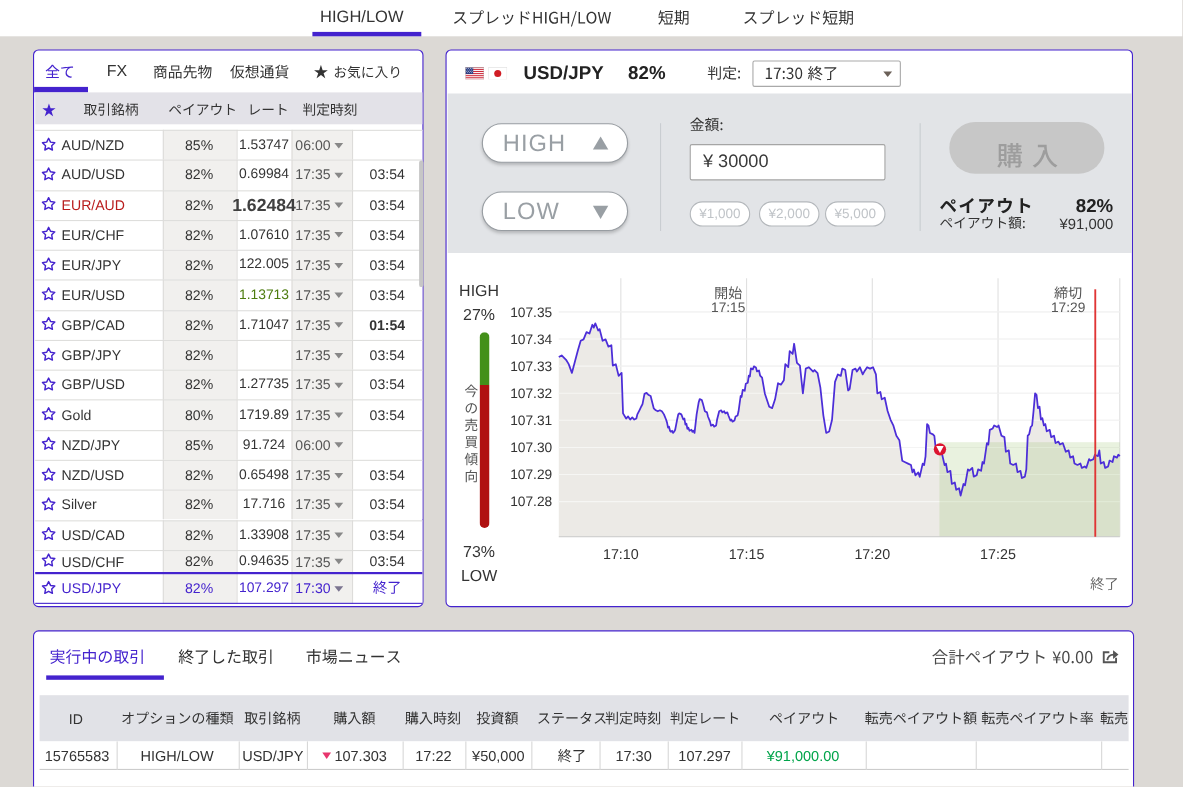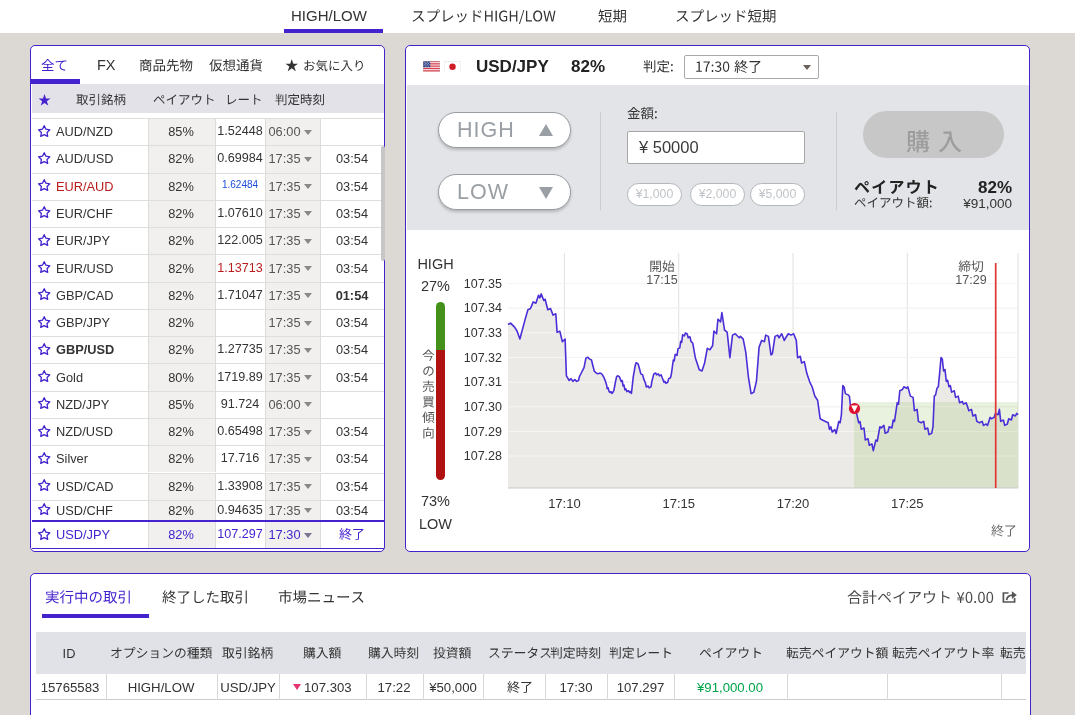--- a/index.html
+++ b/index.html
@@ -56,21 +56,21 @@
 <div style="position:absolute;left:31.5px;top:118.0px;width:352px;height:1px;background:#dededc"></div>
 <div style="position:absolute;left:148.0px;top:118.0px;width:1px;height:27.3px;background:#dddcda"></div>
 <div style="position:absolute;left:214.5px;top:118.0px;width:1px;height:27.3px;background:#dddcda"></div>
 <div style="position:absolute;left:265.0px;top:118.0px;width:1px;height:27.3px;background:#dddcda"></div>
 <div style="position:absolute;left:320.0px;top:118.0px;width:1px;height:27.3px;background:#dddcda"></div>
 <svg style="position:absolute;left:38px;top:124.6px;overflow:visible" width="13" height="14" viewBox="0 0 13 14">
     <path d="M6.20,0.70 L7.93,4.21 L11.81,4.78 L9.01,7.51 L9.67,11.37 L6.20,9.55 L2.73,11.37 L3.39,7.51 L0.59,4.78 L4.47,4.21 Z" fill="none" stroke="#4423ce" stroke-width="1.3" stroke-linejoin="round"></path>
   </svg>
 <div style="position:absolute;left:56.0px;top:124.1px;font-size:12.8px;color:#333;font-weight:normal;letter-spacing:0;white-space:nowrap;">AUD/NZD</div>
 <div style="position:absolute;left:181.0px;top:124.1px;transform:translateX(-50%);font-size:12.8px;color:#333;font-weight:normal;letter-spacing:0;white-space:nowrap;">85%</div>
-<div style="position:absolute;left:240.0px;top:124.1px;transform:translateX(-50%);font-size:12.6px;color:#333;font-weight:normal;letter-spacing:0;white-space:nowrap;">1.52448</div>
+<div style="position:absolute;left:240.0px;top:124.1px;transform:translateX(-50%);font-size:12.6px;color:#333;font-weight:normal;letter-spacing:0;white-space:nowrap;">1.53747</div>
 <div style="position:absolute;left:268.5px;top:124.1px;font-size:12.8px;color:#555;font-weight:normal;letter-spacing:0;white-space:nowrap;">06:00</div>
 <div style="position:absolute;left:303.5px;top:129.6px;width:0;height:0;border-left:4.2px solid transparent;border-right:4.2px solid transparent;border-top:5.5px solid #888"></div>
 <div style="position:absolute;left:31.5px;top:145.3px;width:352px;height:27.3px;background:#fff"></div>
 <div style="position:absolute;left:148px;top:145.3px;width:66.5px;height:27.3px;background:#f1f0ee"></div>
 <div style="position:absolute;left:265px;top:145.3px;width:55px;height:27.3px;background:#f1f0ee"></div>
 <div style="position:absolute;left:31.5px;top:145.3px;width:352px;height:1px;background:#dededc"></div>
 <div style="position:absolute;left:148.0px;top:145.3px;width:1px;height:27.3px;background:#dddcda"></div>
 <div style="position:absolute;left:214.5px;top:145.3px;width:1px;height:27.3px;background:#dddcda"></div>
 <div style="position:absolute;left:265.0px;top:145.3px;width:1px;height:27.3px;background:#dddcda"></div>
 <div style="position:absolute;left:320.0px;top:145.3px;width:1px;height:27.3px;background:#dddcda"></div>
@@ -89,21 +89,21 @@
 <div style="position:absolute;left:31.5px;top:172.5px;width:352px;height:1px;background:#dededc"></div>
 <div style="position:absolute;left:148.0px;top:172.5px;width:1px;height:27.3px;background:#dddcda"></div>
 <div style="position:absolute;left:214.5px;top:172.5px;width:1px;height:27.3px;background:#dddcda"></div>
 <div style="position:absolute;left:265.0px;top:172.5px;width:1px;height:27.3px;background:#dddcda"></div>
 <div style="position:absolute;left:320.0px;top:172.5px;width:1px;height:27.3px;background:#dddcda"></div>
 <svg style="position:absolute;left:38px;top:179.2px;overflow:visible" width="13" height="14" viewBox="0 0 13 14">
     <path d="M6.20,0.70 L7.93,4.21 L11.81,4.78 L9.01,7.51 L9.67,11.37 L6.20,9.55 L2.73,11.37 L3.39,7.51 L0.59,4.78 L4.47,4.21 Z" fill="none" stroke="#4423ce" stroke-width="1.3" stroke-linejoin="round"></path>
   </svg>
 <div style="position:absolute;left:56.0px;top:178.7px;font-size:12.8px;color:#b91c1c;font-weight:normal;letter-spacing:0;white-space:nowrap;">EUR/AUD</div>
 <div style="position:absolute;left:181.0px;top:178.7px;transform:translateX(-50%);font-size:12.8px;color:#333;font-weight:normal;letter-spacing:0;white-space:nowrap;">82%</div>
-<div style="position:absolute;left:240.0px;top:178.7px;transform:translateX(-50%);font-size:10px;color:#1d4ed8;font-weight:normal;letter-spacing:0;white-space:nowrap;">1.62484</div>
+<div style="position:absolute;left:240.0px;top:178.7px;transform:translateX(-50%);font-size:16px;color:#404040;font-weight:bold;letter-spacing:0;white-space:nowrap;">1.62484</div>
 <div style="position:absolute;left:268.5px;top:178.7px;font-size:12.8px;color:#555;font-weight:normal;letter-spacing:0;white-space:nowrap;">17:35</div>
 <div style="position:absolute;left:303.5px;top:184.2px;width:0;height:0;border-left:4.2px solid transparent;border-right:4.2px solid transparent;border-top:5.5px solid #888"></div>
 <div style="position:absolute;left:352.0px;top:178.7px;transform:translateX(-50%);font-size:12.8px;color:#333;font-weight:normal;letter-spacing:0;white-space:nowrap;">03:54</div>
 <div style="position:absolute;left:31.5px;top:199.8px;width:352px;height:27.3px;background:#fff"></div>
 <div style="position:absolute;left:148px;top:199.8px;width:66.5px;height:27.3px;background:#f1f0ee"></div>
 <div style="position:absolute;left:265px;top:199.8px;width:55px;height:27.3px;background:#f1f0ee"></div>
 <div style="position:absolute;left:31.5px;top:199.8px;width:352px;height:1px;background:#dededc"></div>
 <div style="position:absolute;left:148.0px;top:199.8px;width:1px;height:27.3px;background:#dddcda"></div>
 <div style="position:absolute;left:214.5px;top:199.8px;width:1px;height:27.3px;background:#dddcda"></div>
 <div style="position:absolute;left:265.0px;top:199.8px;width:1px;height:27.3px;background:#dddcda"></div>
@@ -140,21 +140,21 @@
 <div style="position:absolute;left:31.5px;top:254.3px;width:352px;height:1px;background:#dededc"></div>
 <div style="position:absolute;left:148.0px;top:254.3px;width:1px;height:27.3px;background:#dddcda"></div>
 <div style="position:absolute;left:214.5px;top:254.3px;width:1px;height:27.3px;background:#dddcda"></div>
 <div style="position:absolute;left:265.0px;top:254.3px;width:1px;height:27.3px;background:#dddcda"></div>
 <div style="position:absolute;left:320.0px;top:254.3px;width:1px;height:27.3px;background:#dddcda"></div>
 <svg style="position:absolute;left:38px;top:261.0px;overflow:visible" width="13" height="14" viewBox="0 0 13 14">
     <path d="M6.20,0.70 L7.93,4.21 L11.81,4.78 L9.01,7.51 L9.67,11.37 L6.20,9.55 L2.73,11.37 L3.39,7.51 L0.59,4.78 L4.47,4.21 Z" fill="none" stroke="#4423ce" stroke-width="1.3" stroke-linejoin="round"></path>
   </svg>
 <div style="position:absolute;left:56.0px;top:260.5px;font-size:12.8px;color:#333;font-weight:normal;letter-spacing:0;white-space:nowrap;">EUR/USD</div>
 <div style="position:absolute;left:181.0px;top:260.5px;transform:translateX(-50%);font-size:12.8px;color:#333;font-weight:normal;letter-spacing:0;white-space:nowrap;">82%</div>
-<div style="position:absolute;left:240.0px;top:260.5px;transform:translateX(-50%);font-size:12.6px;color:#b91c1c;font-weight:normal;letter-spacing:0;white-space:nowrap;">1.13713</div>
+<div style="position:absolute;left:240.0px;top:260.5px;transform:translateX(-50%);font-size:12.6px;color:#4d7c0f;font-weight:normal;letter-spacing:0;white-space:nowrap;">1.13713</div>
 <div style="position:absolute;left:268.5px;top:260.5px;font-size:12.8px;color:#555;font-weight:normal;letter-spacing:0;white-space:nowrap;">17:35</div>
 <div style="position:absolute;left:303.5px;top:266.0px;width:0;height:0;border-left:4.2px solid transparent;border-right:4.2px solid transparent;border-top:5.5px solid #888"></div>
 <div style="position:absolute;left:352.0px;top:260.5px;transform:translateX(-50%);font-size:12.8px;color:#333;font-weight:normal;letter-spacing:0;white-space:nowrap;">03:54</div>
 <div style="position:absolute;left:31.5px;top:281.6px;width:352px;height:27.3px;background:#fff"></div>
 <div style="position:absolute;left:148px;top:281.6px;width:66.5px;height:27.3px;background:#f1f0ee"></div>
 <div style="position:absolute;left:265px;top:281.6px;width:55px;height:27.3px;background:#f1f0ee"></div>
 <div style="position:absolute;left:31.5px;top:281.6px;width:352px;height:1px;background:#dededc"></div>
 <div style="position:absolute;left:148.0px;top:281.6px;width:1px;height:27.3px;background:#dddcda"></div>
 <div style="position:absolute;left:214.5px;top:281.6px;width:1px;height:27.3px;background:#dddcda"></div>
 <div style="position:absolute;left:265.0px;top:281.6px;width:1px;height:27.3px;background:#dddcda"></div>
@@ -189,21 +189,21 @@
 <div style="position:absolute;left:148px;top:336.2px;width:66.5px;height:27.3px;background:#f1f0ee"></div>
 <div style="position:absolute;left:265px;top:336.2px;width:55px;height:27.3px;background:#f1f0ee"></div>
 <div style="position:absolute;left:31.5px;top:336.2px;width:352px;height:1px;background:#dededc"></div>
 <div style="position:absolute;left:148.0px;top:336.2px;width:1px;height:27.3px;background:#dddcda"></div>
 <div style="position:absolute;left:214.5px;top:336.2px;width:1px;height:27.3px;background:#dddcda"></div>
 <div style="position:absolute;left:265.0px;top:336.2px;width:1px;height:27.3px;background:#dddcda"></div>
 <div style="position:absolute;left:320.0px;top:336.2px;width:1px;height:27.3px;background:#dddcda"></div>
 <svg style="position:absolute;left:38px;top:342.8px;overflow:visible" width="13" height="14" viewBox="0 0 13 14">
     <path d="M6.20,0.70 L7.93,4.21 L11.81,4.78 L9.01,7.51 L9.67,11.37 L6.20,9.55 L2.73,11.37 L3.39,7.51 L0.59,4.78 L4.47,4.21 Z" fill="none" stroke="#4423ce" stroke-width="1.3" stroke-linejoin="round"></path>
   </svg>
-<div style="position:absolute;left:56.0px;top:342.3px;font-size:12.8px;color:#333;font-weight:bold;letter-spacing:0;white-space:nowrap;">GBP/USD</div>
+<div style="position:absolute;left:56.0px;top:342.3px;font-size:12.8px;color:#333;font-weight:normal;letter-spacing:0;white-space:nowrap;">GBP/USD</div>
 <div style="position:absolute;left:181.0px;top:342.3px;transform:translateX(-50%);font-size:12.8px;color:#333;font-weight:normal;letter-spacing:0;white-space:nowrap;">82%</div>
 <div style="position:absolute;left:240.0px;top:342.3px;transform:translateX(-50%);font-size:12.6px;color:#333;font-weight:normal;letter-spacing:0;white-space:nowrap;">1.27735</div>
 <div style="position:absolute;left:268.5px;top:342.3px;font-size:12.8px;color:#555;font-weight:normal;letter-spacing:0;white-space:nowrap;">17:35</div>
 <div style="position:absolute;left:303.5px;top:347.8px;width:0;height:0;border-left:4.2px solid transparent;border-right:4.2px solid transparent;border-top:5.5px solid #888"></div>
 <div style="position:absolute;left:352.0px;top:342.3px;transform:translateX(-50%);font-size:12.8px;color:#333;font-weight:normal;letter-spacing:0;white-space:nowrap;">03:54</div>
 <div style="position:absolute;left:31.5px;top:363.4px;width:352px;height:27.3px;background:#fff"></div>
 <div style="position:absolute;left:148px;top:363.4px;width:66.5px;height:27.3px;background:#f1f0ee"></div>
 <div style="position:absolute;left:265px;top:363.4px;width:55px;height:27.3px;background:#f1f0ee"></div>
 <div style="position:absolute;left:31.5px;top:363.4px;width:352px;height:1px;background:#dededc"></div>
 <div style="position:absolute;left:148.0px;top:363.4px;width:1px;height:27.3px;background:#dddcda"></div>
@@ -375,21 +375,21 @@
 <div style="position:absolute;left:457.0px;top:118.0px;font-size:21.5px;color:#999fa4;font-weight:normal;letter-spacing:1px;white-space:nowrap;">HIGH</div>
 <div style="position:absolute;left:538.5px;top:124.0px;width:0;height:0;border-left:7.5px solid transparent;border-right:7.5px solid transparent;border-bottom:12.0px solid #999fa4"></div>
 <div style="position:absolute;left:438px;top:174px;width:133px;height:35.5px;background:#fff;border:1px solid #989da2;border-radius:18px;box-shadow:0 2px 3px rgba(0,0,0,0.2)"></div>
 <div style="position:absolute;left:457.0px;top:180.0px;font-size:21.5px;color:#999fa4;font-weight:normal;letter-spacing:1px;white-space:nowrap;">LOW</div>
 <div style="position:absolute;left:538.5px;top:186.5px;width:0;height:0;border-left:7.5px solid transparent;border-right:7.5px solid transparent;border-top:12.0px solid #999fa4"></div>
 <div style="position:absolute;left:600px;top:112px;width:1px;height:98px;background:#c9cdd1"></div>
 <svg style="position:absolute;left:627.0px;top:104.2px;overflow:visible;" width="30.8" height="18.4" viewBox="0 -14.3 30.8 18.4">
     <path d="M2.7 -2.9C3.3 -2.2 3.8 -1.1 4.0 -0.4L4.8 -0.8C4.7 -1.5 4.1 -2.5 3.6 -3.3ZM9.8 -3.3C9.4 -2.5 8.8 -1.4 8.3 -0.8L9.1 -0.4C9.6 -1.1 10.2 -2.1 10.8 -2.9ZM1.0 -0.2V0.6H12.5V-0.2H7.2V-3.6H11.9V-4.5H7.2V-6.3H10.1V-7.2C10.9 -6.6 11.6 -6.1 12.4 -5.8C12.6 -6.0 12.8 -6.4 13.1 -6.7C10.9 -7.6 8.6 -9.4 7.2 -11.4H6.1C5.1 -9.7 2.8 -7.7 0.5 -6.5C0.7 -6.3 1.0 -5.9 1.1 -5.7C1.9 -6.1 2.7 -6.6 3.4 -7.1V-6.3H6.2V-4.5H1.6V-3.6H6.2V-0.2ZM6.7 -10.4C7.5 -9.3 8.7 -8.2 10.0 -7.2H3.5C4.8 -8.2 6.0 -9.3 6.7 -10.4Z M21.4 -5.7H25.0V-4.4H21.4ZM21.4 -3.6H25.0V-2.3H21.4ZM21.4 -7.7H25.0V-6.4H21.4ZM21.6 -1.2C21.1 -0.6 20.0 0.0 19.0 0.4C19.2 0.6 19.5 0.9 19.7 1.1C20.7 0.7 21.8 -0.0 22.5 -0.7ZM23.6 -0.7C24.4 -0.2 25.4 0.6 25.9 1.1L26.7 0.6C26.2 0.1 25.2 -0.7 24.4 -1.2ZM18.2 -7.2C17.9 -6.7 17.6 -6.2 17.3 -5.8L16.0 -6.7L16.3 -7.2ZM16.4 -9.0C15.8 -7.8 14.9 -6.6 13.9 -5.9C14.1 -5.8 14.4 -5.5 14.6 -5.3C14.9 -5.5 15.1 -5.8 15.4 -6.1L16.7 -5.2C15.8 -4.3 14.8 -3.7 13.8 -3.3C14.0 -3.1 14.2 -2.8 14.4 -2.6L15.0 -2.9V0.9H15.9V0.2H19.0V-3.3L19.4 -2.9L20.0 -3.7C19.5 -4.1 18.8 -4.7 18.0 -5.3C18.5 -6.0 19.0 -6.8 19.3 -7.7L18.7 -8.0L18.5 -8.0H16.8C17.0 -8.2 17.1 -8.5 17.2 -8.7ZM14.3 -10.1V-8.2H15.1V-9.3H19.0V-8.2H19.8V-10.1H17.5V-11.3H16.6V-10.1ZM15.9 -2.5H18.1V-0.6H15.9ZM15.9 -3.3H15.8C16.3 -3.7 16.9 -4.1 17.4 -4.7C18.0 -4.2 18.5 -3.7 19.0 -3.3ZM20.5 -8.5V-1.5H25.9V-8.5H23.2L23.7 -9.8H26.3V-10.7H20.0V-9.8H22.6C22.5 -9.4 22.4 -8.9 22.3 -8.5Z M28.9 -5.3C29.4 -5.3 29.8 -5.6 29.8 -6.2C29.8 -6.8 29.4 -7.2 28.9 -7.2C28.4 -7.2 28.0 -6.8 28.0 -6.2C28.0 -5.6 28.4 -5.3 28.9 -5.3ZM28.9 0.2C29.4 0.2 29.8 -0.2 29.8 -0.8C29.8 -1.3 29.4 -1.7 28.9 -1.7C28.4 -1.7 28.0 -1.3 28.0 -0.8C28.0 -0.2 28.4 0.2 28.9 0.2Z" fill="#333"></path>
   </svg>
 <div style="position:absolute;left:627px;top:131px;width:178px;height:33px;background:#fff;border:1px solid #a5a5a5;border-radius:2px"></div>
-<div style="position:absolute;left:639.0px;top:138.0px;font-size:16.5px;color:#3a3a3a;font-weight:normal;letter-spacing:0;white-space:nowrap;">¥ 50000</div>
+<div style="position:absolute;left:639.0px;top:138.0px;font-size:16.5px;color:#3a3a3a;font-weight:normal;letter-spacing:0;white-space:nowrap;">¥ 30000</div>
 <div style="position:absolute;left:627px;top:182.5px;width:55px;height:23.5px;background:#fff;border:1.5px solid #b3b7bb;border-radius:12px"></div>
 <div style="position:absolute;left:654.5px;top:187.0px;transform:translateX(-50%);font-size:12.3px;color:#c0c4c8;font-weight:normal;letter-spacing:0;white-space:nowrap;">¥1,000</div>
 <div style="position:absolute;left:690px;top:182.5px;width:55px;height:23.5px;background:#fff;border:1.5px solid #b3b7bb;border-radius:12px"></div>
 <div style="position:absolute;left:717.5px;top:187.0px;transform:translateX(-50%);font-size:12.3px;color:#c0c4c8;font-weight:normal;letter-spacing:0;white-space:nowrap;">¥2,000</div>
 <div style="position:absolute;left:750px;top:182.5px;width:55px;height:23.5px;background:#fff;border:1.5px solid #b3b7bb;border-radius:12px"></div>
 <div style="position:absolute;left:777.5px;top:187.0px;transform:translateX(-50%);font-size:12.3px;color:#c0c4c8;font-weight:normal;letter-spacing:0;white-space:nowrap;">¥5,000</div>
 <div style="position:absolute;left:836px;top:112px;width:1px;height:98px;background:#c9cdd1"></div>
 <div style="position:absolute;left:863px;top:111px;width:141px;height:47px;background:#c7c7c7;border-radius:24px"></div>
 <svg style="position:absolute;left:905.5px;top:124.6px;overflow:visible;" width="56.0" height="32.6" viewBox="0 -25.4 56.0 32.6">
     <path d="M3.1 -3.7C2.6 -2.0 1.7 -0.2 0.6 0.9C1.1 1.2 1.9 1.7 2.4 2.1C3.5 0.8 4.5 -1.2 5.1 -3.2ZM6.0 -3.0C6.8 -1.8 7.6 -0.1 8.0 0.9L9.7 0.1C9.4 -1.0 8.5 -2.5 7.7 -3.7ZM3.9 -13.1H6.9V-10.4H3.9ZM3.9 -8.6H6.9V-5.9H3.9ZM3.9 -17.5H6.9V-14.8H3.9ZM1.9 -19.4V-4.1H9.0V-19.4ZM10.7 -9.7V-3.6H9.3V-1.9H10.7V2.0H12.7V-1.9H19.8V-0.2C19.8 0.1 19.6 0.2 19.3 0.2C19.0 0.2 17.9 0.2 16.8 0.2C17.0 0.7 17.3 1.5 17.4 2.0C19.1 2.0 20.2 2.0 20.9 1.7C21.6 1.4 21.8 0.8 21.8 -0.2V-1.9H23.1V-3.6H21.8V-9.7H17.2V-10.9H23.1V-12.5H19.8V-13.8H22.2V-15.4H19.8V-16.6H22.6V-18.3H19.8V-20.3H17.8V-18.3H14.7V-20.3H12.6V-18.3H9.9V-16.6H12.6V-15.4H10.5V-13.8H12.6V-12.5H9.4V-10.9H15.2V-9.7ZM14.7 -16.6H17.8V-15.4H14.7ZM14.7 -12.5V-13.8H17.8V-12.5ZM15.2 -3.6H12.7V-5.1H15.2ZM17.2 -3.6V-5.1H19.8V-3.6ZM15.2 -8.0V-6.6H12.7V-8.0ZM17.2 -8.0H19.8V-6.6H17.2Z M42.3 -13.9C40.9 -7.3 38.0 -2.5 32.8 0.1C33.4 0.6 34.4 1.5 34.8 2.0C39.4 -0.7 42.3 -4.9 44.2 -10.8C45.4 -6.3 48.0 -1.4 53.5 1.9C53.8 1.4 54.8 0.4 55.3 0.0C46.1 -5.4 45.5 -14.4 45.5 -18.9H37.5V-16.6H43.2C43.3 -15.7 43.4 -14.7 43.6 -13.7Z" fill="#9d9d9d"></path>

